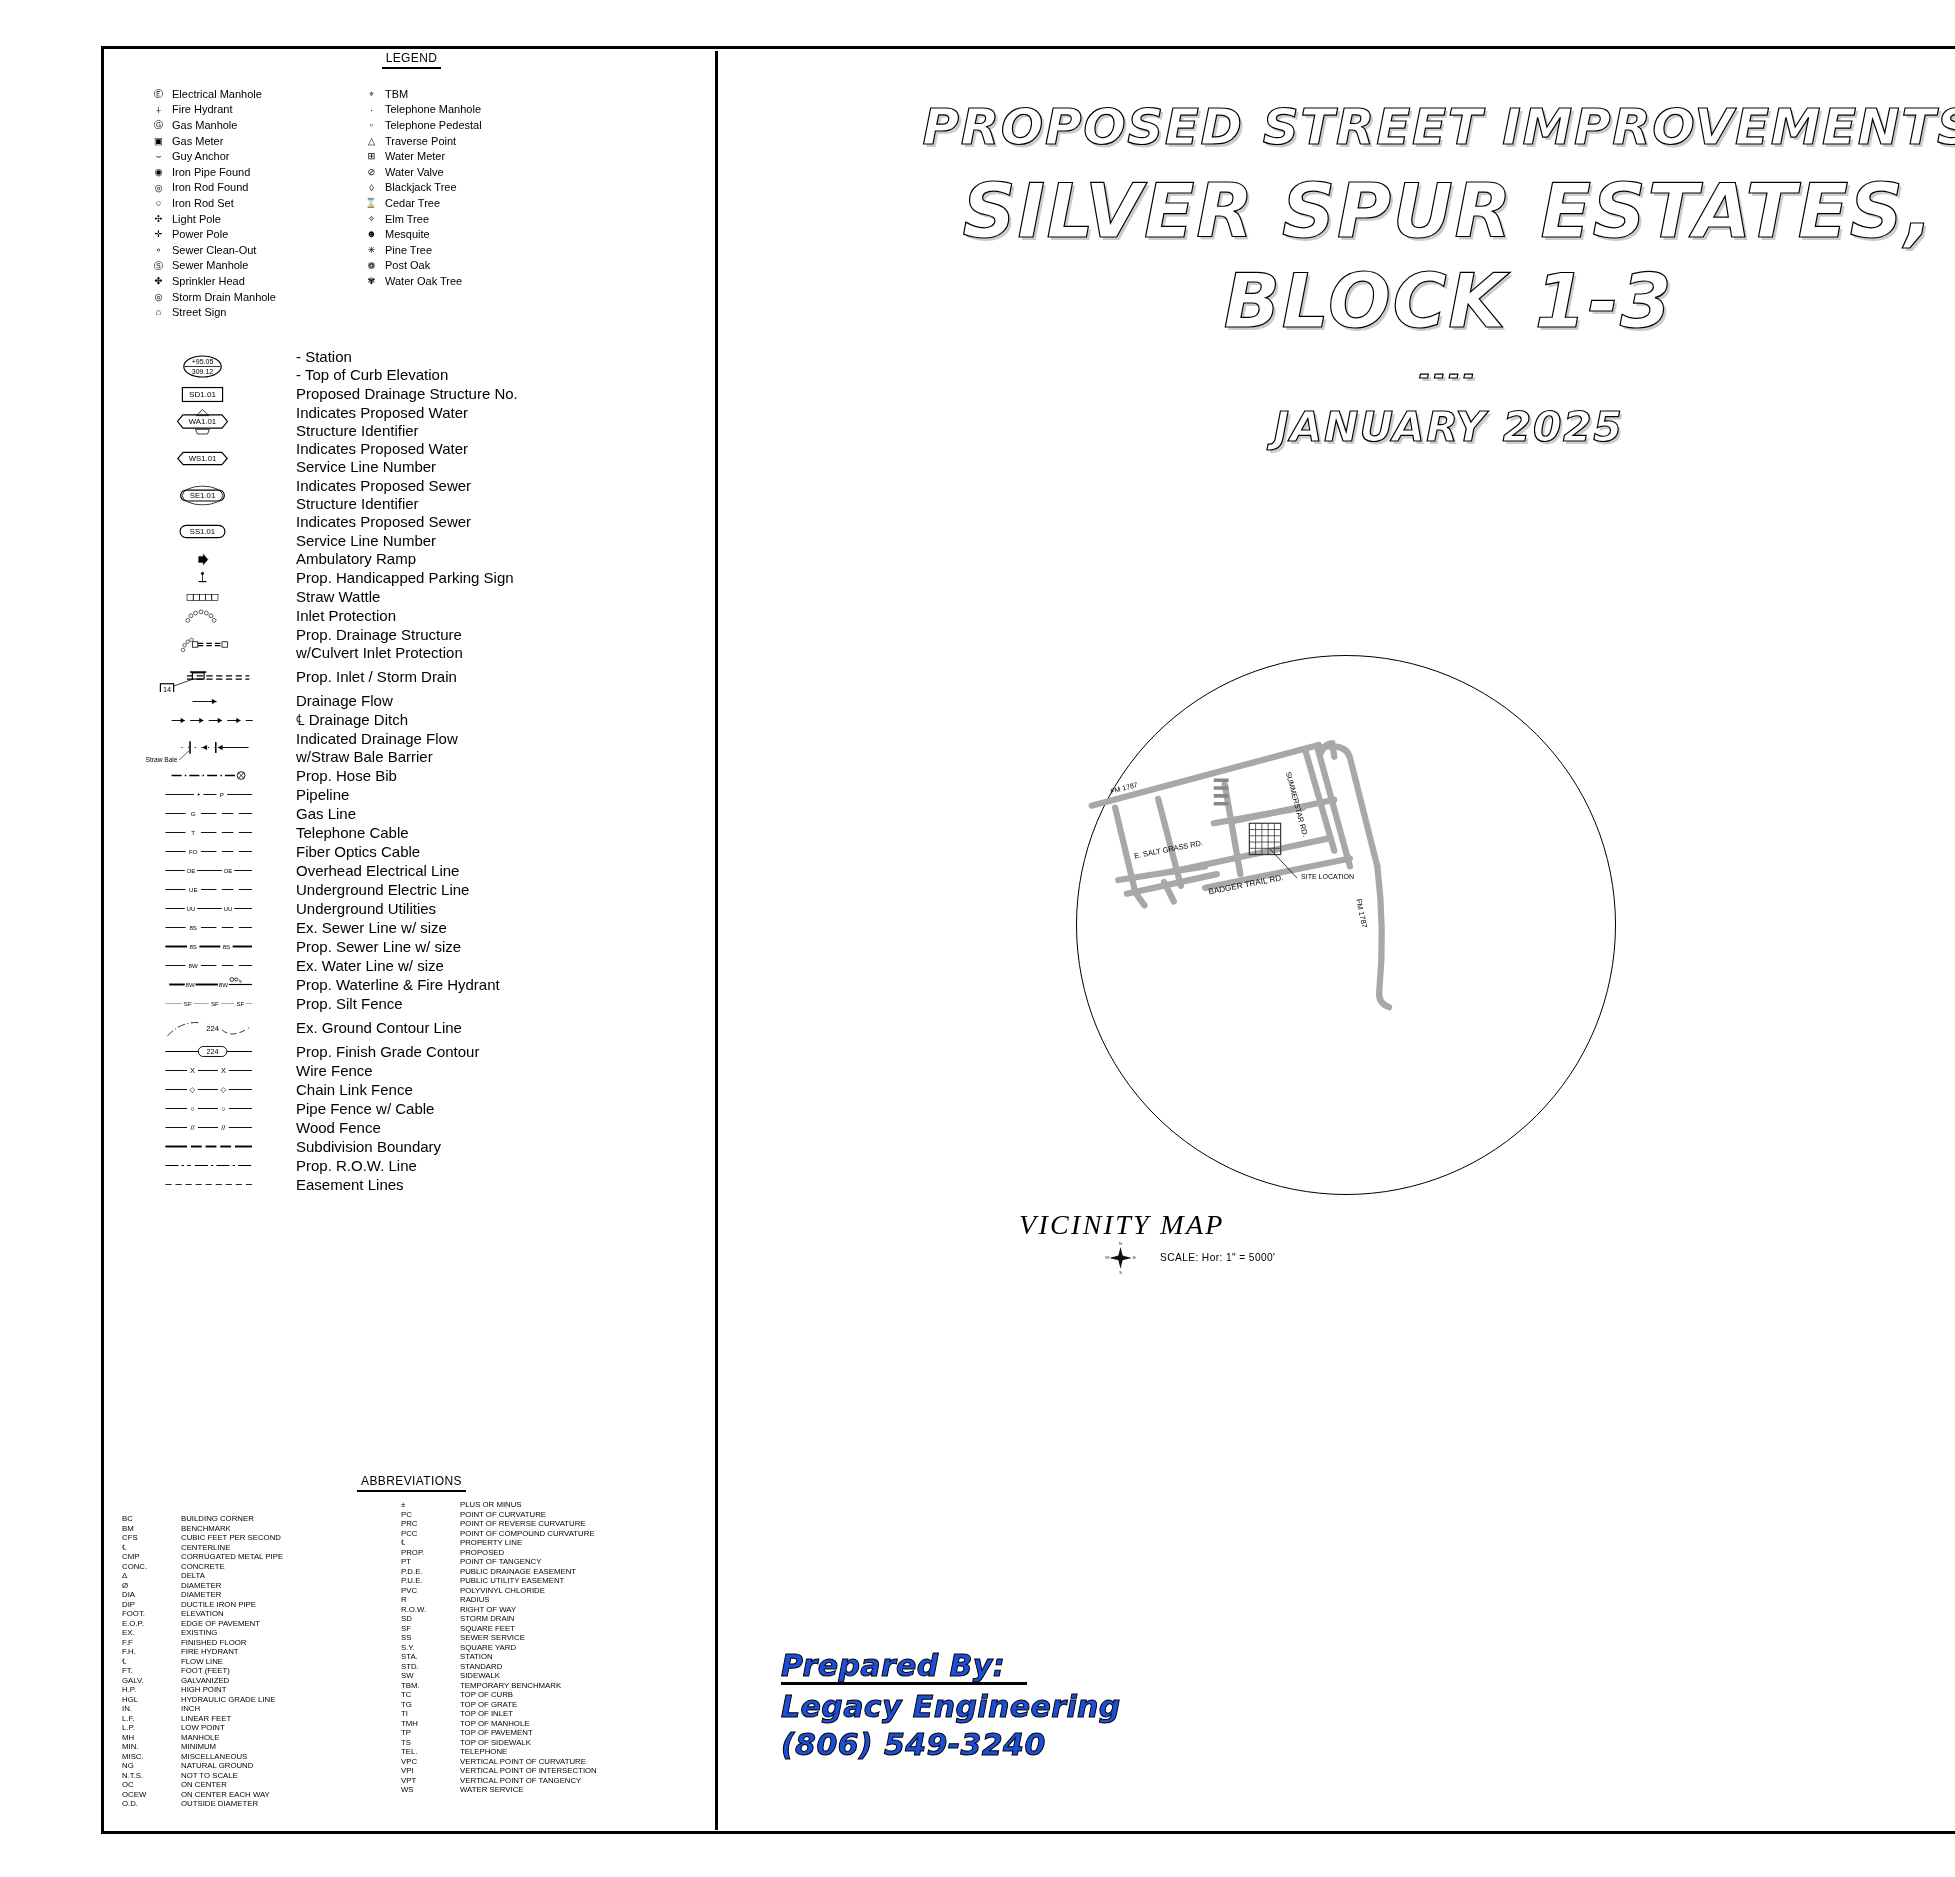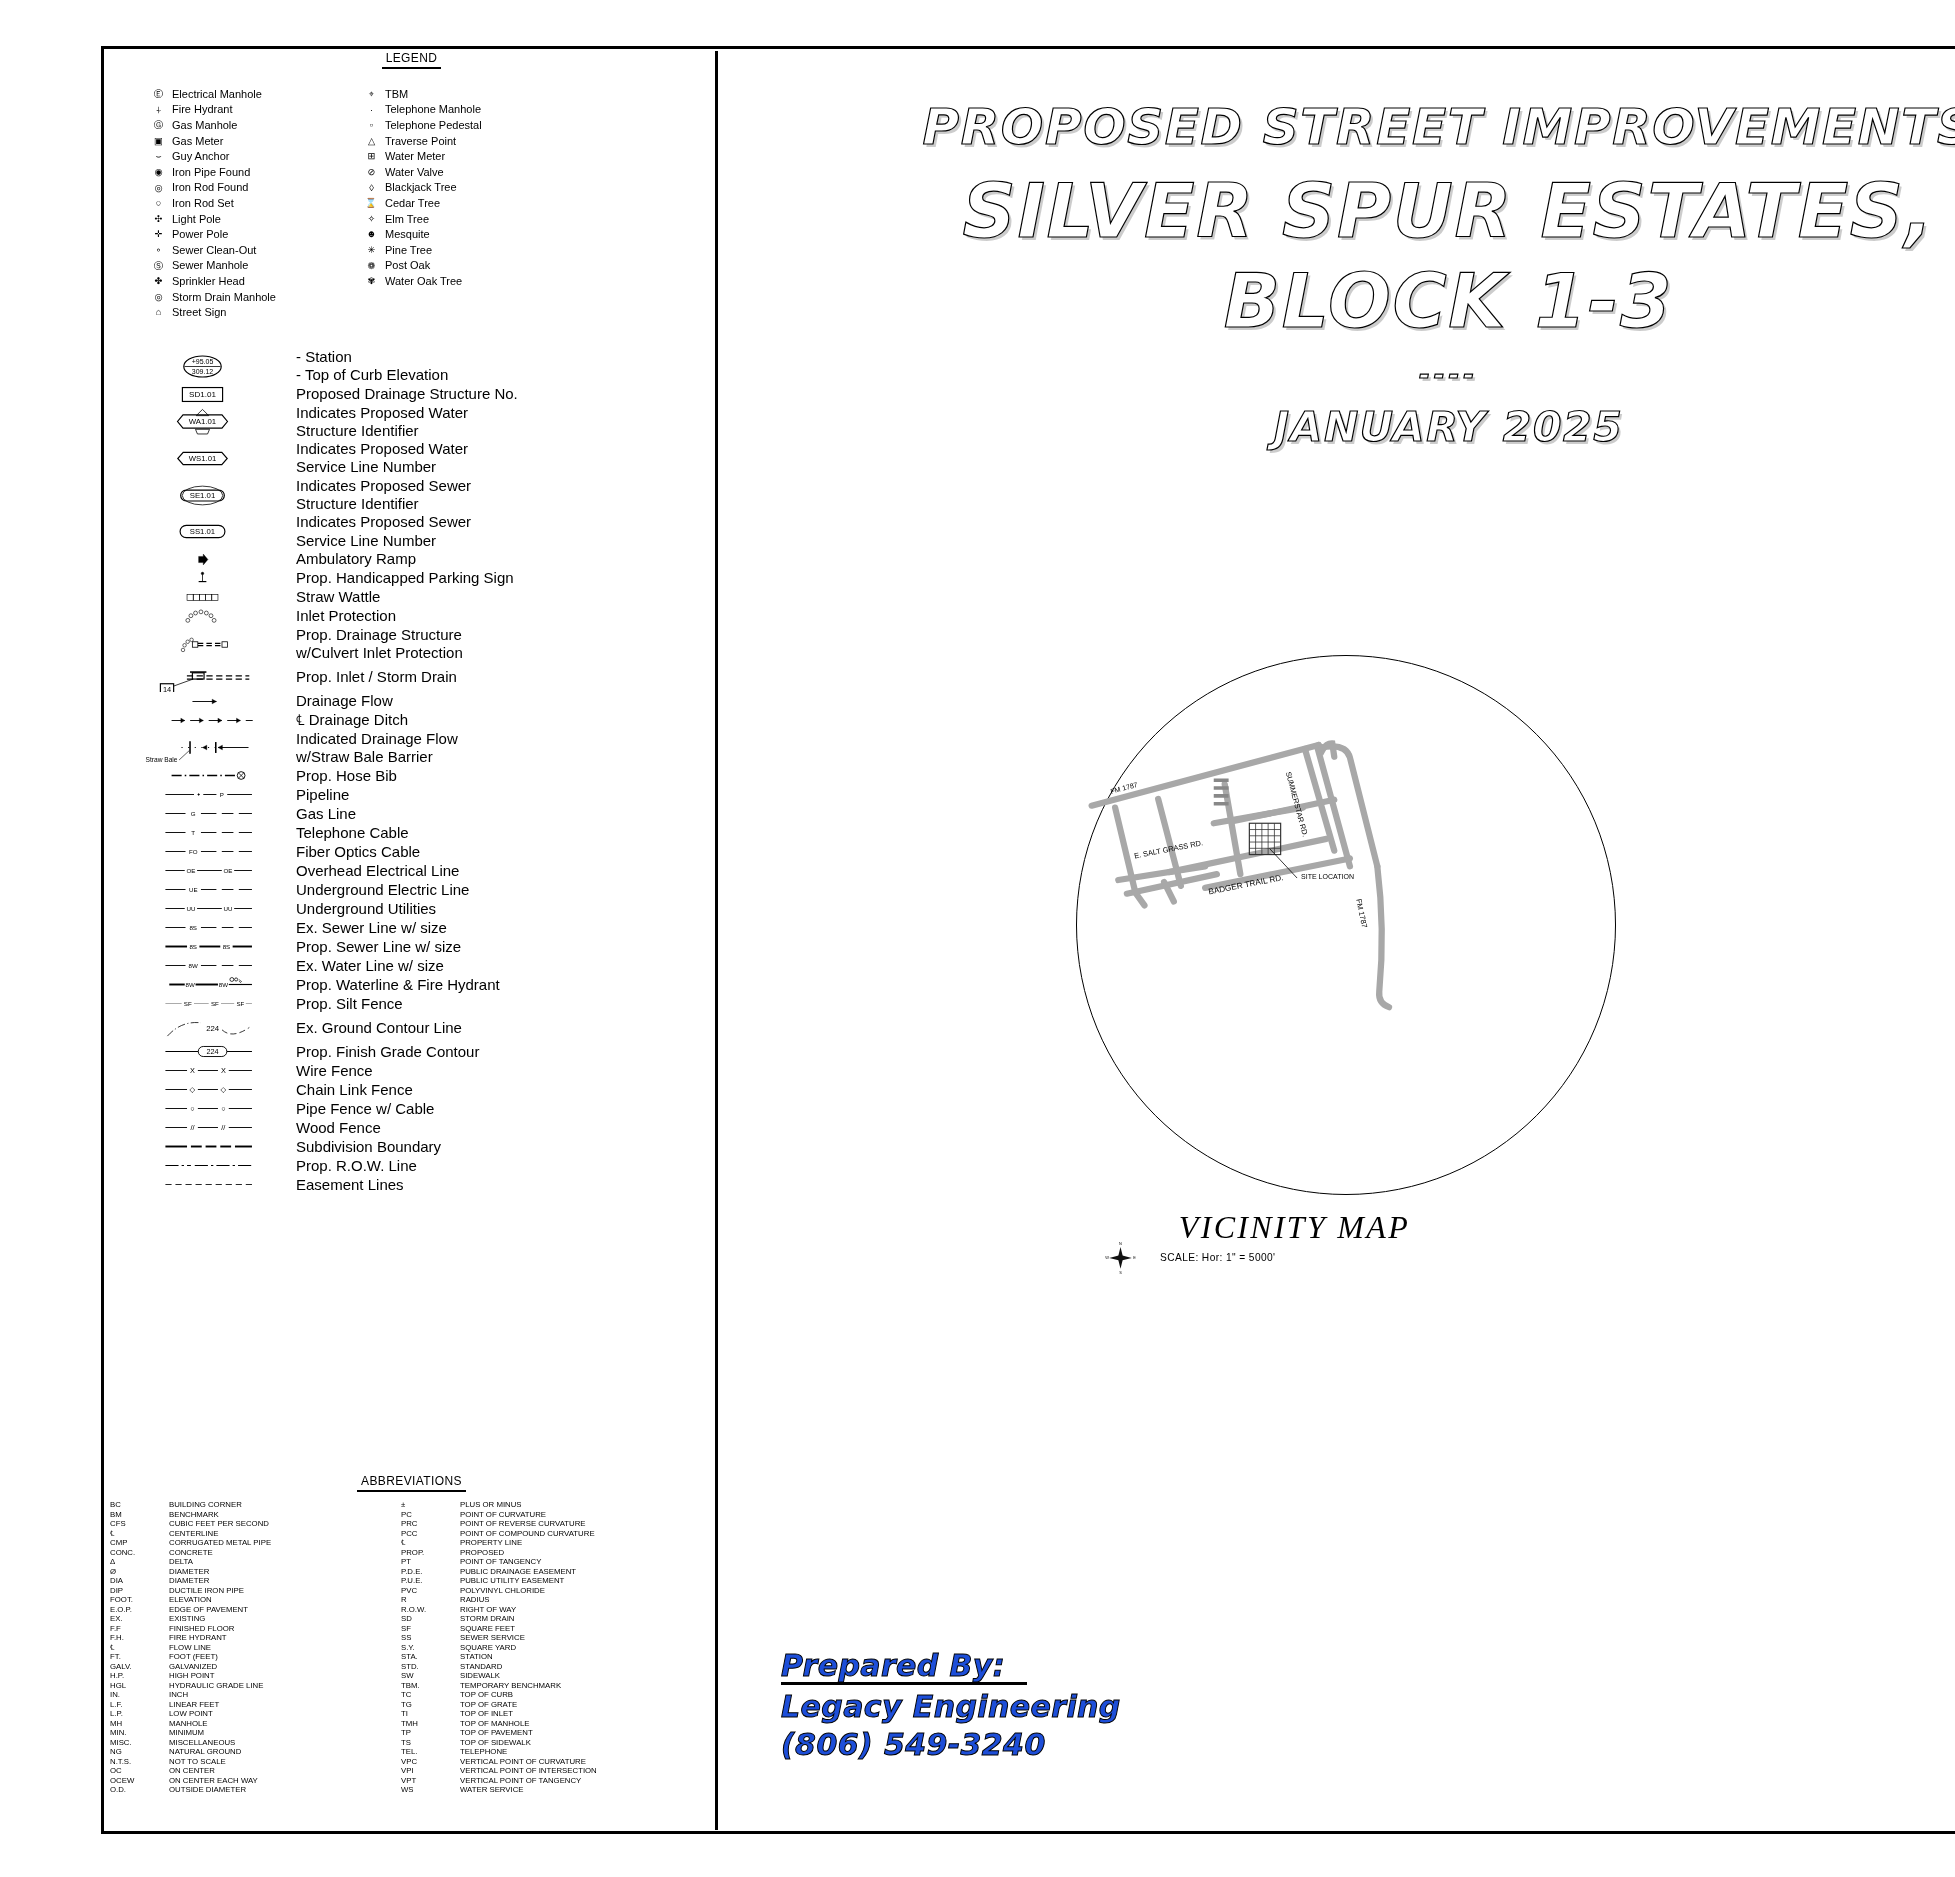--- a/index.html
+++ b/index.html
@@ -39,22 +39,22 @@
   .bigtitle{text-align:center;font-family:"DejaVu Sans",sans-serif;font-weight:700;font-style:italic;
             color:#fff;-webkit-text-stroke:1.2px #000;letter-spacing:1.6px;text-shadow:2.7px 2.7px 0 rgba(0,0,0,0.20);}
   #t1{position:absolute;left:0;top:47px;width:100%;font-size:50px;}
   #t2{position:absolute;left:0;top:117px;width:100%;font-size:74px;}
   #t3{position:absolute;left:0;top:207px;width:100%;font-size:74px;}
   #t4{position:absolute;left:0;top:309px;width:100%;font-size:26px;letter-spacing:3.9px;}
   #t5{position:absolute;left:0;top:352px;width:100%;font-size:41px;}
 
   #vicinity{position:absolute;left:354px;top:604px;width:540px;height:540px;}
   #vcircle{position:absolute;left:0;top:0;width:540px;height:540px;border:1.2px solid #000;border-radius:50%;box-sizing:border-box;}
-  #vicinity-label{position:absolute;left:297px;top:1158px;width:391px;text-align:right;
-      font-family:"Liberation Serif",serif;font-style:italic;font-size:32px;letter-spacing:2.3px;}
+  #vicinity-label{position:absolute;left:297px;top:1158px;width:391px;text-align:left;
+      font-family:"Liberation Serif",serif;font-style:italic;font-size:28px;letter-spacing:2.3px;}
   #vicinity-scale{position:absolute;left:438px;top:1201px;font-size:10.2px;letter-spacing:0.4px;white-space:nowrap;}
   #compass{position:absolute;left:381px;top:1189px;width:35px;height:35px;}
 
   #prepared{position:absolute;left:59px;top:1596px;}
   .prep-line{font-family:"DejaVu Sans",sans-serif;font-weight:700;font-style:italic;font-size:30px;
      color:#1d4ed8;-webkit-text-stroke:1px #000;letter-spacing:0.4px;line-height:1.28;white-space:nowrap;}
   #prep-underline{width:246px;height:2.7px;background:#000;margin-top:-3.1px;margin-bottom:3.1px;}
 </style>
 </head>
 <body>
@@ -613,21 +613,21 @@
             <svg width="117" height="17" viewBox="0 0 300 44">
               <line x1="54" y1="22" x2="278" y2="22" stroke="#000" stroke-width="2.2" stroke-dasharray="16 10"></line>
             </svg>
           </div>
           <div class="sym-lab">Easement Lines</div>
         </div>
       </div>
 
     <div id="abbr-title" class="section-title"><span>ABBREVIATIONS</span></div>
     <div class="abbr-wrap">
-      <div class="abbr-col" id="abbr1" style="left:2px;">
+      <div class="abbr-col" id="abbr1" style="left:14px;margin-top:14px;">
           <div class="abbr-row">
             <div class="abbr-k">BC</div>
             <div class="abbr-v">BUILDING CORNER</div>
           </div>
           <div class="abbr-row">
             <div class="abbr-k">BM</div>
             <div class="abbr-v">BENCHMARK</div>
           </div>
           <div class="abbr-row">
             <div class="abbr-k">CFS</div>

